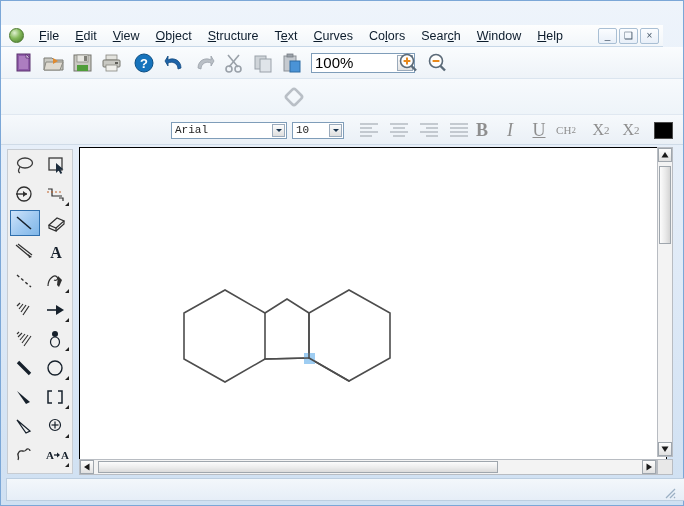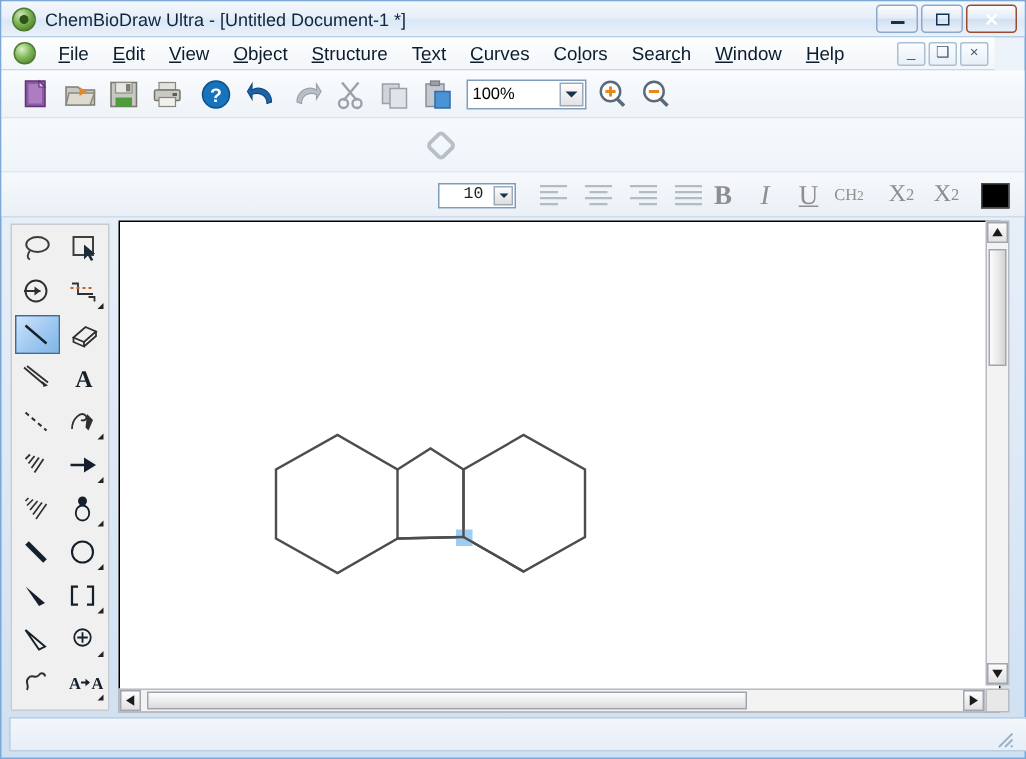--- a/index.html
+++ b/index.html
@@ -83,23 +83,23 @@
 
   
   .toolbar{
     position:absolute;left:0;top:46px;width:682px;height:32px;
     background:linear-gradient(180deg,#fafcfe 0%,#eef3f8 100%);
     border-bottom:1px solid #dbe5ef;
     box-sizing:border-box;
   }
   .tb-item{position:absolute;top:5px;width:24px;height:22px;cursor:default;}
   .zoom-combo{
-    position:absolute;left:310px;top:6px;width:80px;height:20px;
+    position:absolute;left:310px;top:6px;width:104px;height:20px;
     background:#fff;border:1px solid #7f9db9;box-sizing:border-box;
-    font-size:11px;font-family:"Liberation Sans",sans-serif;
+    font-size:15px;font-family:"Liberation Sans",sans-serif;
     color:#000;padding-left:3px;line-height:18px;
   }
   .zoom-combo .arrowbtn{
     position:absolute;right:1px;top:1px;width:16px;height:16px;
     background:linear-gradient(180deg,#fdfdfd 0%,#e3e3e3 100%);
     border:1px solid #9aaabb;box-sizing:border-box;
     display:flex;align-items:center;justify-content:center;
   }
   .tri-down{width:0;height:0;border-left:4px solid transparent;border-right:4px solid transparent;border-top:4px solid #17324d;}
 
@@ -124,21 +124,21 @@
   .font-combo{
     position:absolute;left:170px;top:121px;width:116px;height:17px;
     background:#fff;border:1px solid #7f9db9;box-sizing:border-box;
     font-family:"Liberation Mono",monospace;font-size:11px;color:#222;
     padding-left:3px;line-height:15px;
   }
   .size-combo{
     position:absolute;left:291px;top:121px;width:52px;height:17px;
     background:#fff;border:1px solid #7f9db9;box-sizing:border-box;
     font-family:"Liberation Mono",monospace;font-size:11px;color:#222;
-    padding-left:16px;line-height:15px;
+    padding-left:3px;line-height:15px;
   }
   .cb-arrow{
     position:absolute;right:1px;top:1px;width:13px;height:13px;
     background:linear-gradient(180deg,#fcfcfc 0%,#dedede 100%);
     border:1px solid #9aaabb;box-sizing:border-box;
     display:flex;align-items:center;justify-content:center;
   }
   .tri-down-sm{width:0;height:0;border-left:3px solid transparent;border-right:3px solid transparent;border-top:3px solid #17324d;}
   .align-btn{position:absolute;top:120px;width:24px;height:19px;}
   .fmt-btn{position:absolute;top:118px;height:22px;display:flex;align-items:center;justify-content:center;
@@ -238,39 +238,20 @@
     letter-spacing:1px;white-space:nowrap;font-family:"DejaVu Sans",sans-serif;
   }
 
   .mol{position:absolute;left:78px;top:146px;}
 </style>
 </head>
 <body>
 
 <div class="app">
 
-  <div class="titlebar">
-    <div class="app-icon"></div>
-    <div class="title-text">ChemBioDraw Ultra - [Untitled Document-1 *]</div>
-    <div class="win-btns">
-      <div class="wb">
-        <div class="glyph">
-            <div class="minbar"></div>
-          </div>
-      </div>
-      <div class="wb">
-        <div class="glyph">
-            <div class="maxbox"></div>
-          </div>
-      </div>
-      <div class="wb close">
-        <div class="glyph">✕</div>
-      </div>
-    </div>
-  </div>
 
   <div class="menubar">
     <div class="mdi-icon"></div>
     <div class="menu-items">
       <div class="mi"><u>F</u><span>ile</span></div>
       <div class="mi"><u>E</u>dit</div>
       <div class="mi"><u>V</u>iew</div>
       <div class="mi"><u>O</u>bject</div>
       <div class="mi"><u>S</u>tructure</div>
       <div class="mi">T<u>e</u>xt</div>
@@ -393,20 +374,26 @@
 
   <div class="shapebar"></div>
   <div class="diamond">
     <svg width="22" height="22" viewBox="0 0 22 22">
       <rect x="11" y="2" width="12.7" height="12.7" rx="2.4" transform="rotate(45 11 2)" fill="none" stroke="#b9bfc6" stroke-width="2.6"></rect>
     </svg>
   </div>
 
   <div class="textbar"></div>
 
+  <div class="font-combo">
+    <span>Arial</span>
+    <div class="cb-arrow">
+        <div class="tri-down-sm"></div>
+      </div>
+  </div>
 
   <div class="size-combo">
     <span>10</span>
     <div class="cb-arrow">
         <div class="tri-down-sm"></div>
       </div>
   </div>
 
   <div class="align-btn" style="left:356px">
     <svg width="24" height="19" viewBox="0 0 24 19">

